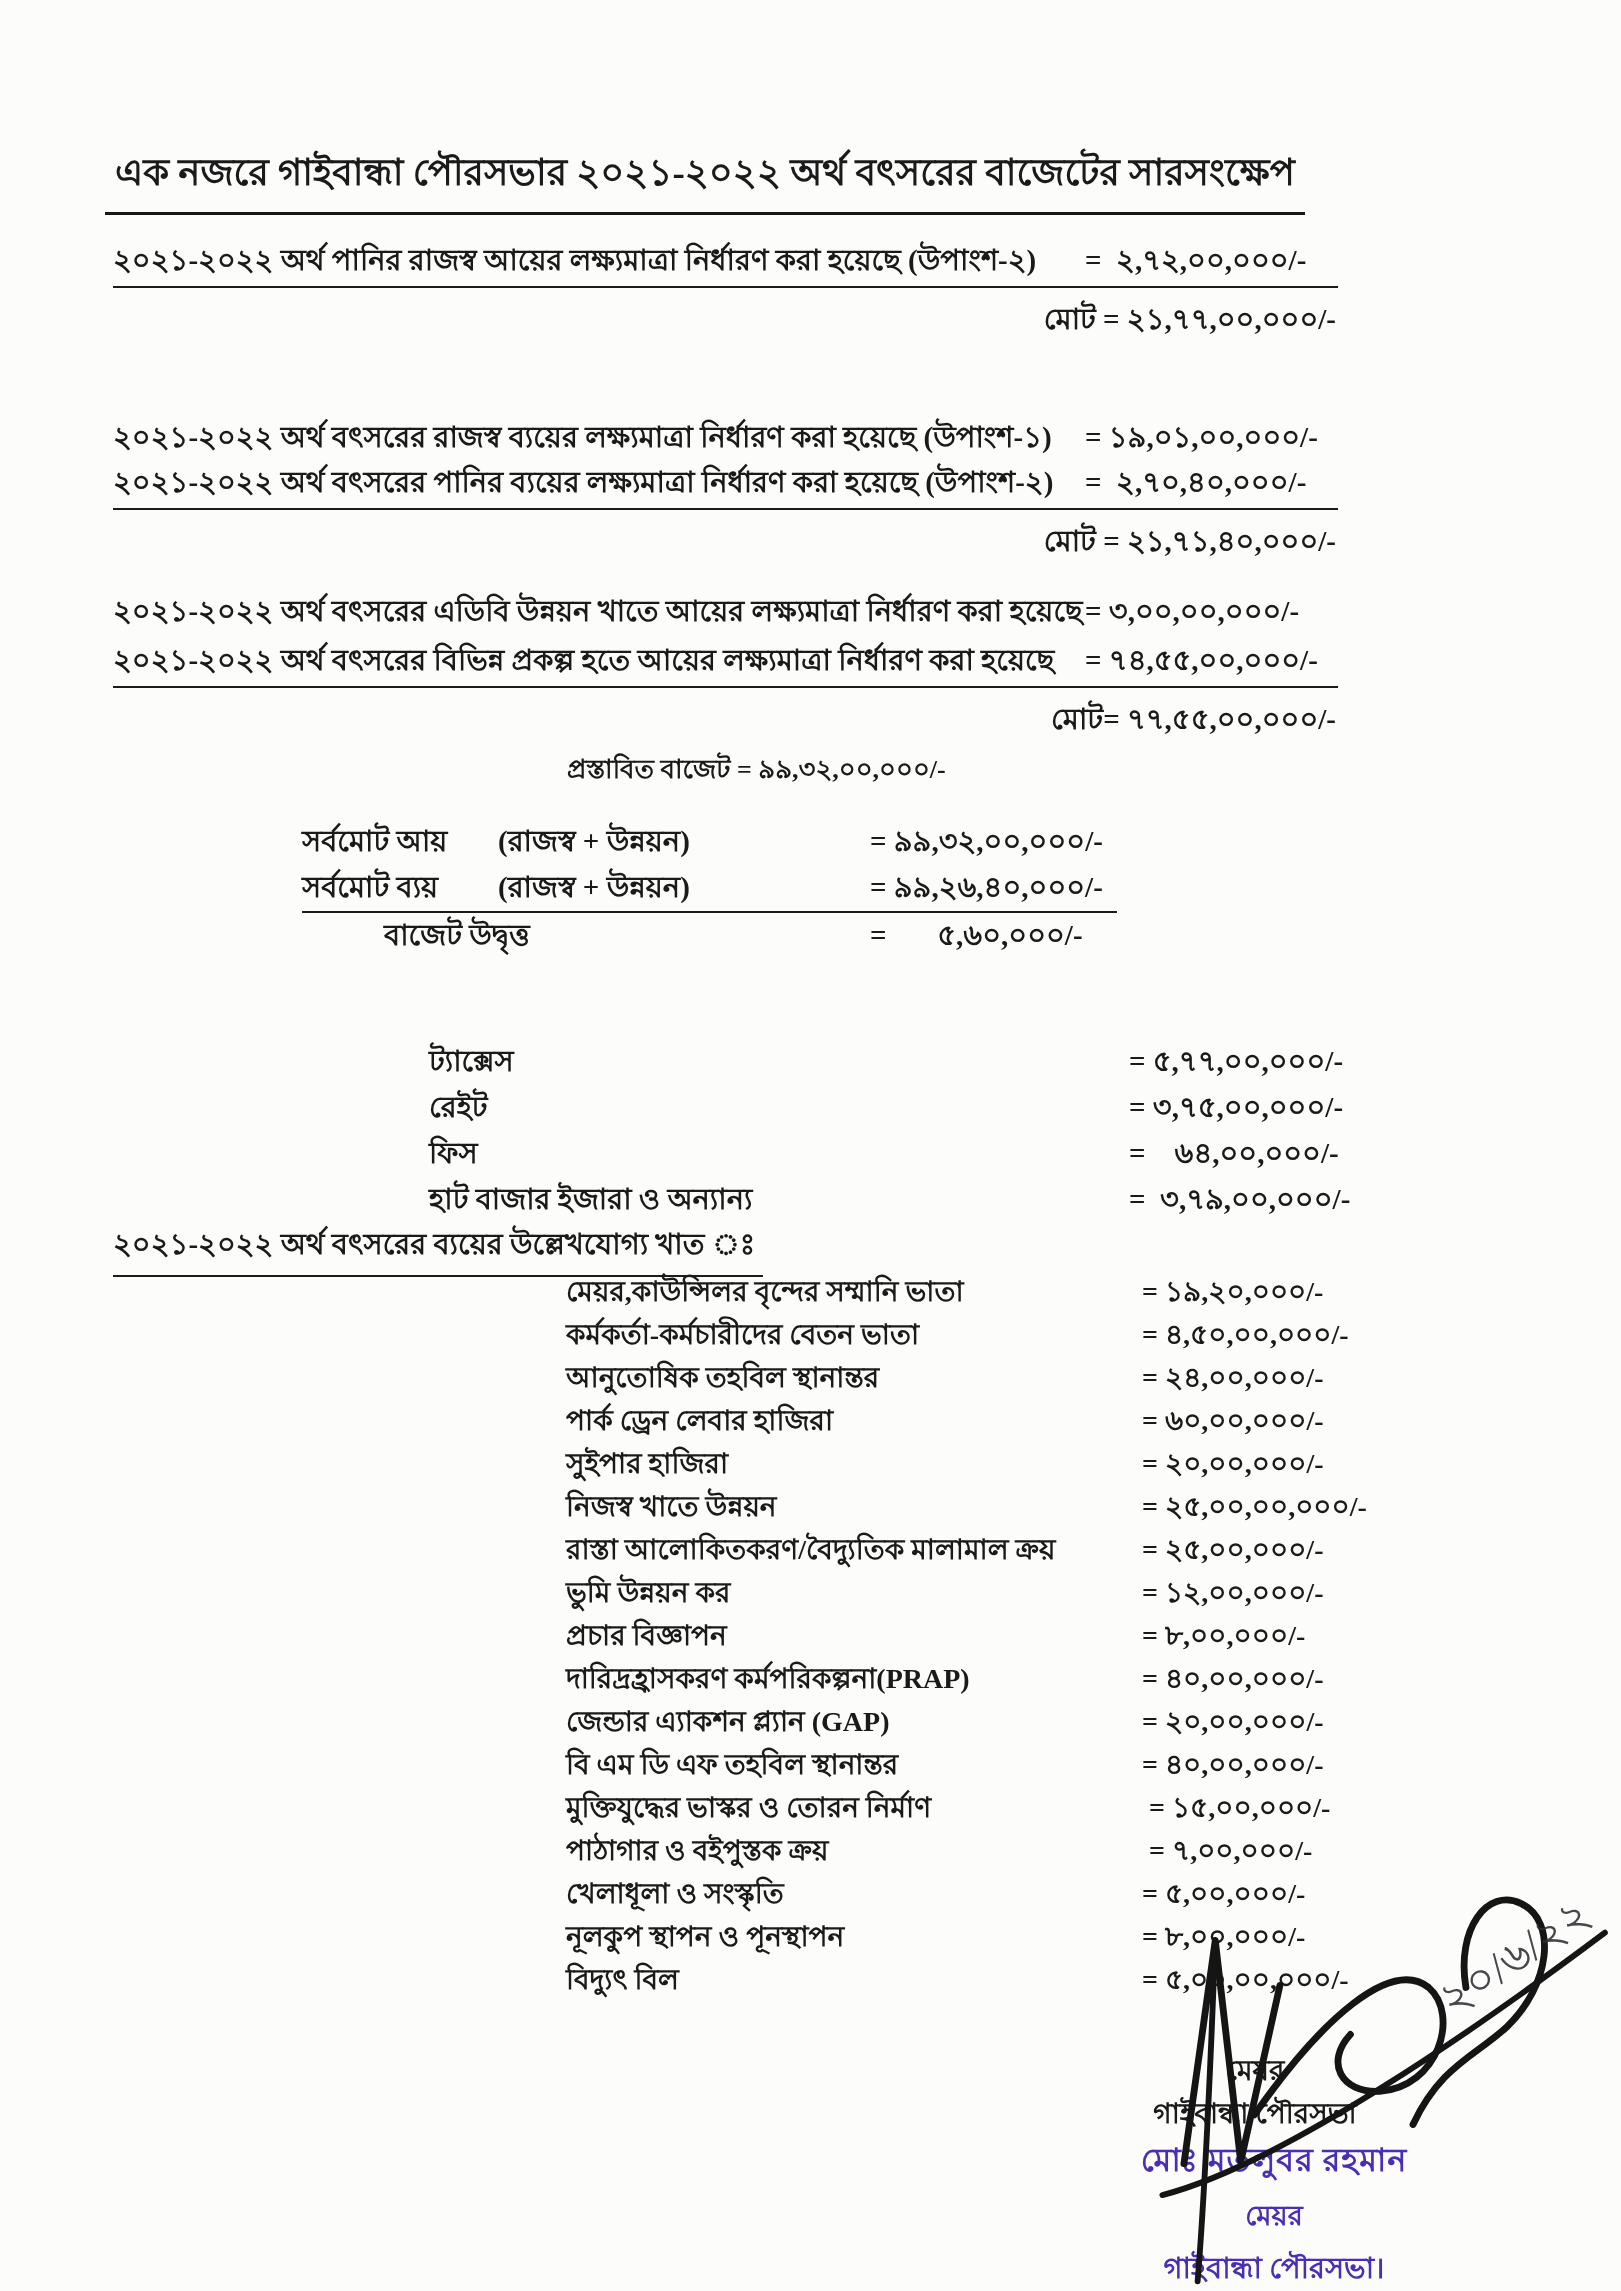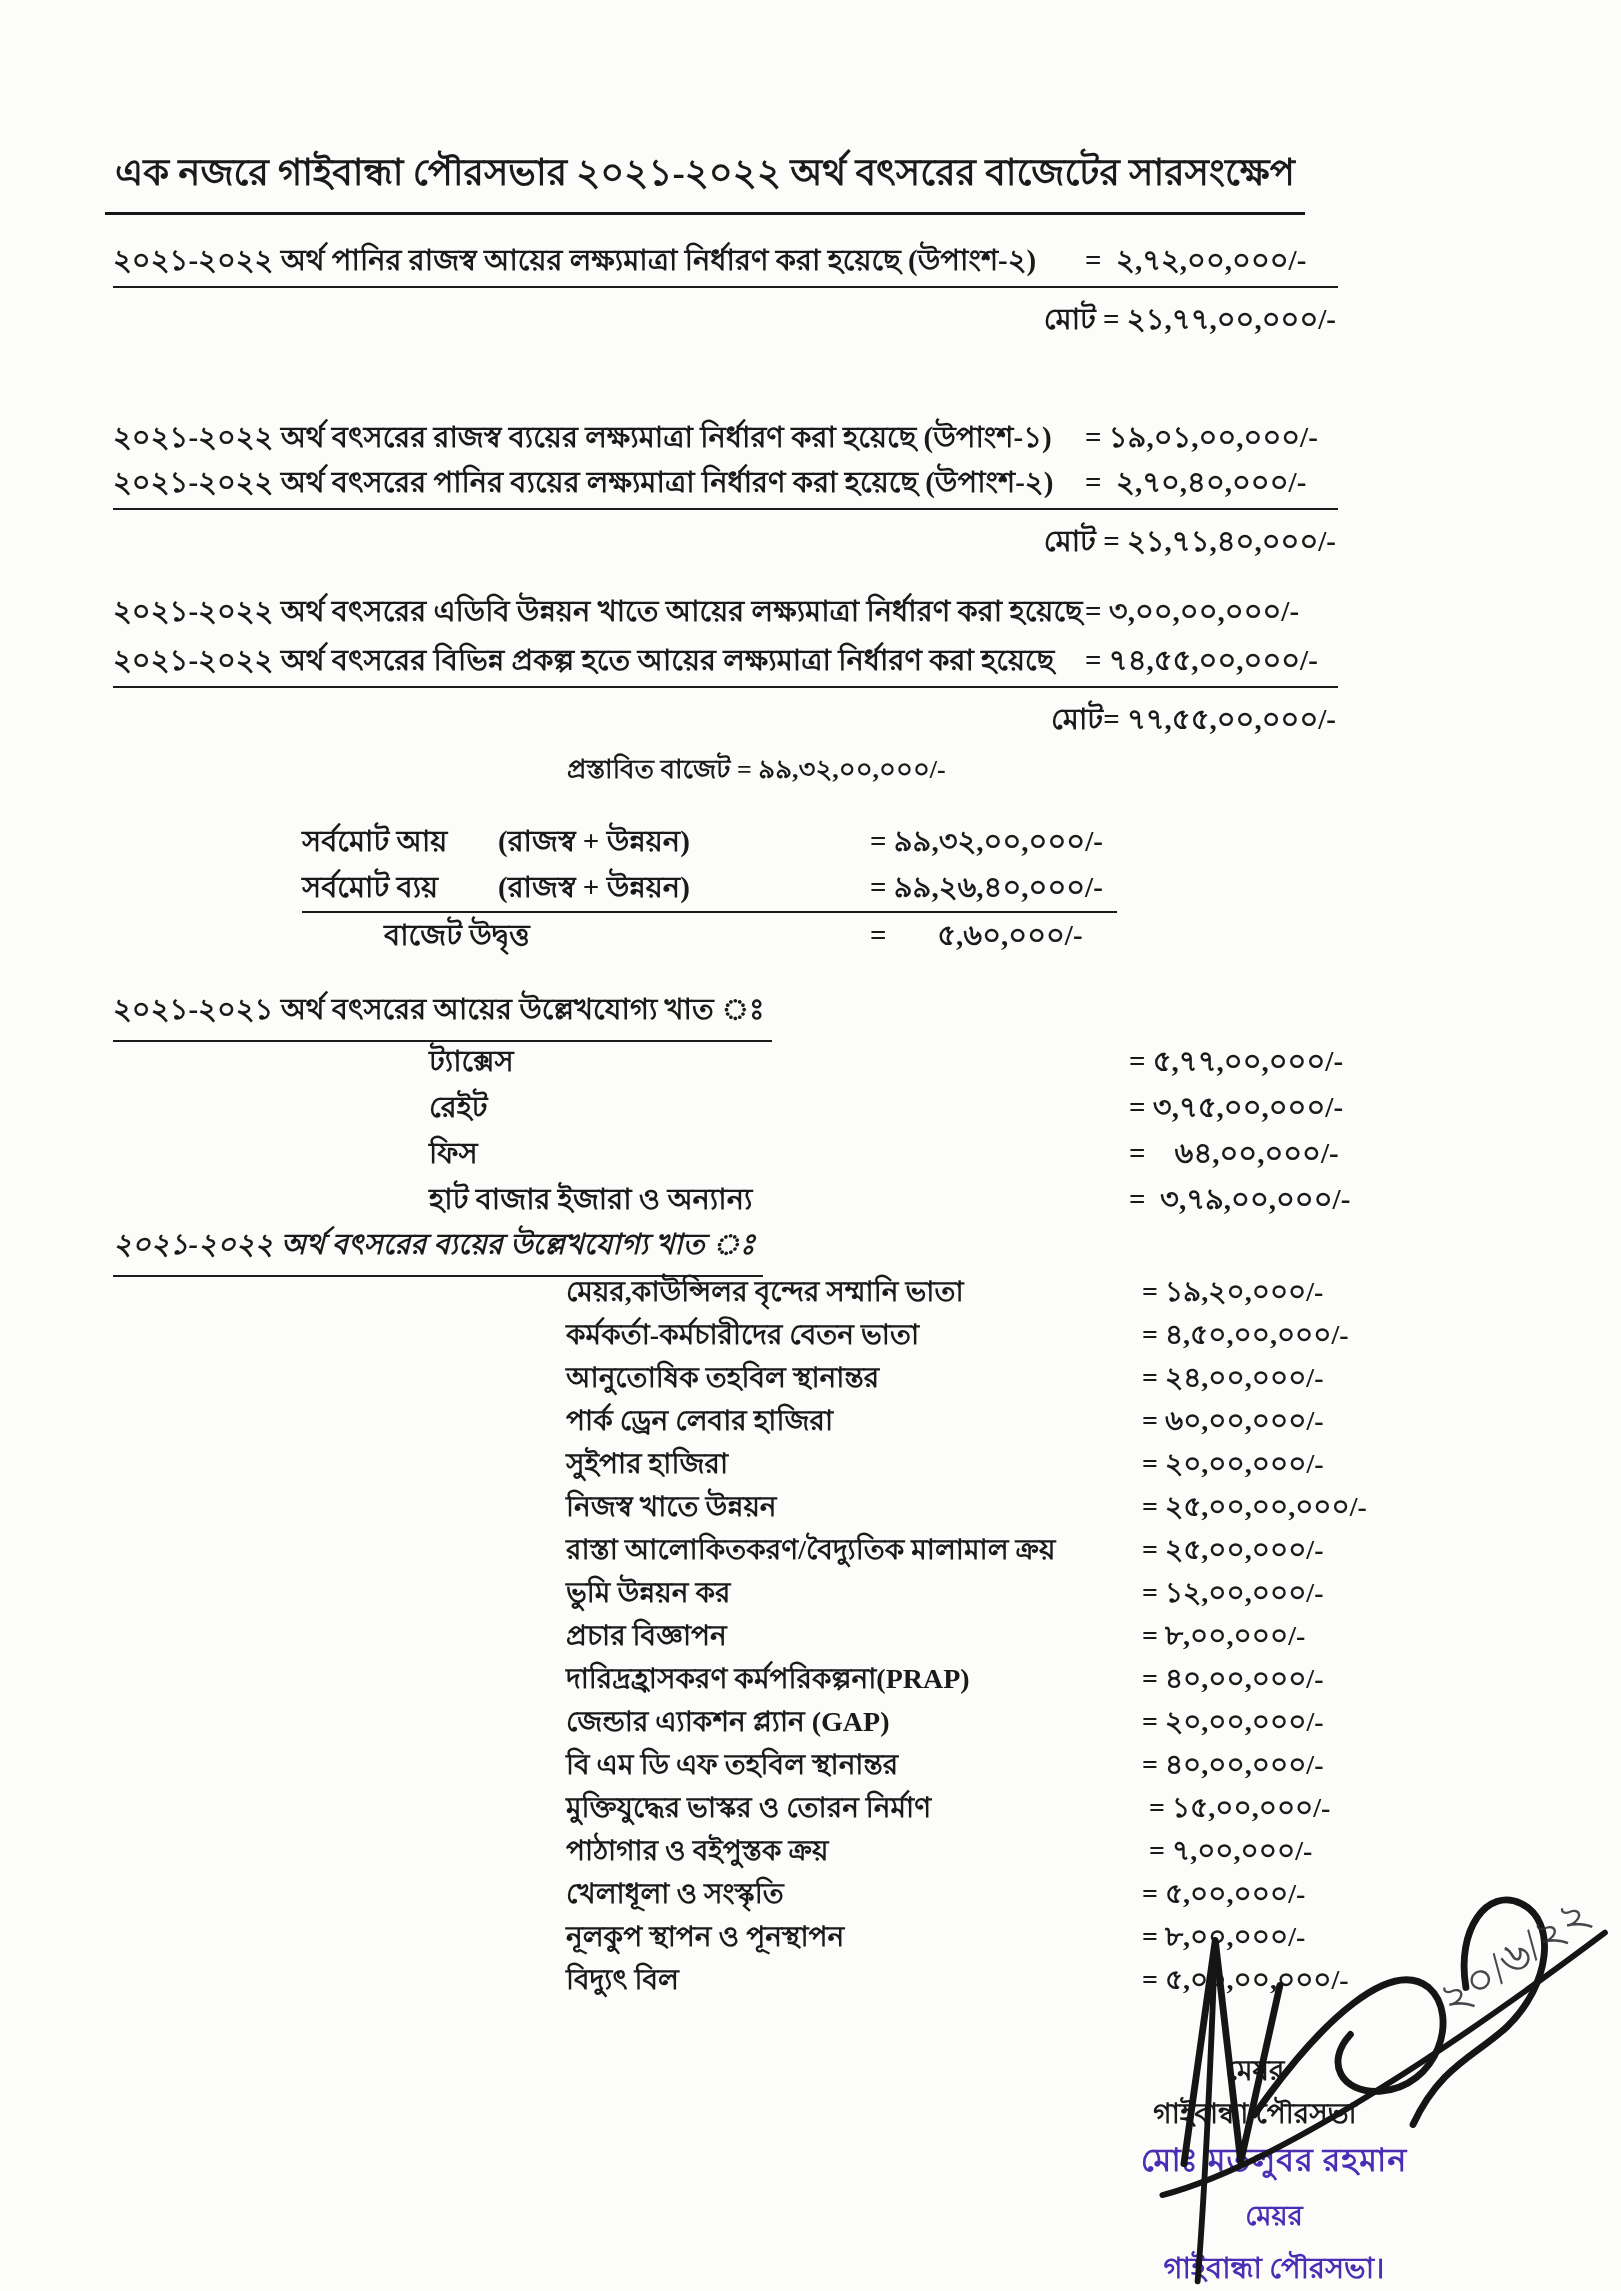--- a/index.html
+++ b/index.html
@@ -34,21 +34,21 @@
   .sumrow .nm.indent{padding-left:82px;}
   .sumrow .pr{flex:1;}
   .sumrow .amt{width:247px; white-space:pre;}
   
   .sec-head{
     position:absolute; left:113px; display:inline-block;
     font-size:29px; font-weight:700; white-space:nowrap;
     border-bottom:2.9px solid #1c1c1c; padding:0 7.8px 4.9px 0;
   }
   #income-head{top:986px;}
-  #expense-head{top:1221px;font-style:italic;}
+  #expense-head{top:1221px;}
   
   .income-items{top:1041px; left:113px; width:1259px;}
   .inrow{display:flex; align-items:flex-end; height:46px; font-size:29px; font-weight:600; white-space:nowrap;}
   .inrow .lbl{flex:1; padding-left:316px;margin-top:8px;}
   .inrow .amt{width:243px; white-space:pre;}
   
   .expense-items{top:1274px; left:113px; width:1237px;}
   .exrow{display:flex; align-items:flex-end; height:43px; font-size:28px; font-weight:600; white-space:nowrap;}
   .exrow .lbl{flex:1; padding-left:453px;}
   .exrow .amt{width:208px; white-space:pre;}
@@ -115,21 +115,20 @@
       <span class="pr">(রাজস্ব + উন্নয়ন)</span>
       <span class="amt">= ৯৯,২৬,৪০,০০০/-</span>
     </div>
     <div class="sumrow">
       <span class="nm indent">বাজেট উদ্বৃত্ত</span>
       <span class="pr"></span>
       <span class="amt">=       ৫,৬০,০০০/-</span>
     </div>
   </div>
 
-  <div class="sec-head" id="income-head">২০২১-২০২১ অর্থ বৎসরের আয়ের উল্লেখযোগ্য খাত ঃ</div>
   <div class="abs income-items">
     <div class="inrow">
       <span class="lbl">ট্যাক্সেস</span>
       <span class="amt">= ৫,৭৭,০০,০০০/-</span>
     </div>
     <div class="inrow">
       <span class="lbl">রেইট</span>
       <span class="amt">= ৩,৭৫,০০,০০০/-</span>
     </div>
     <div class="inrow">

